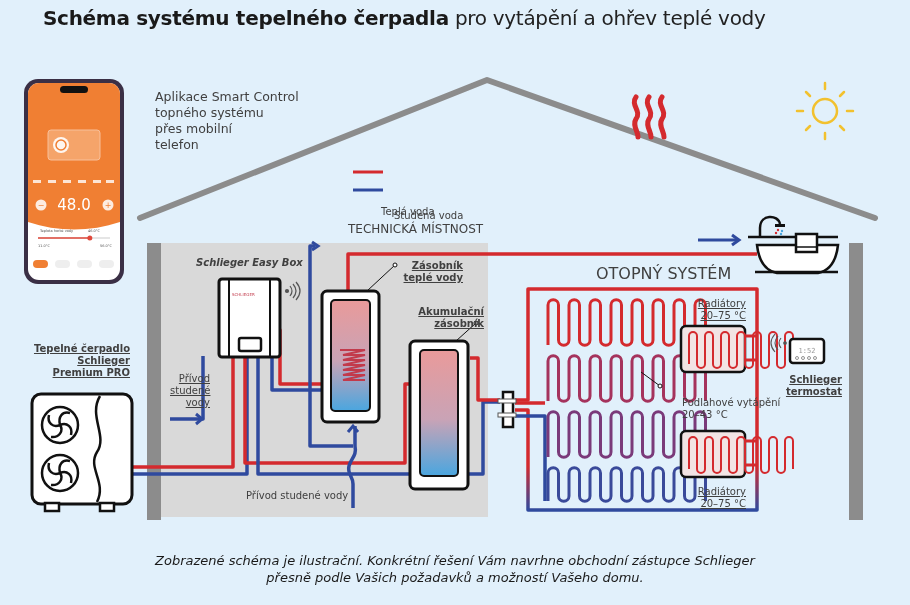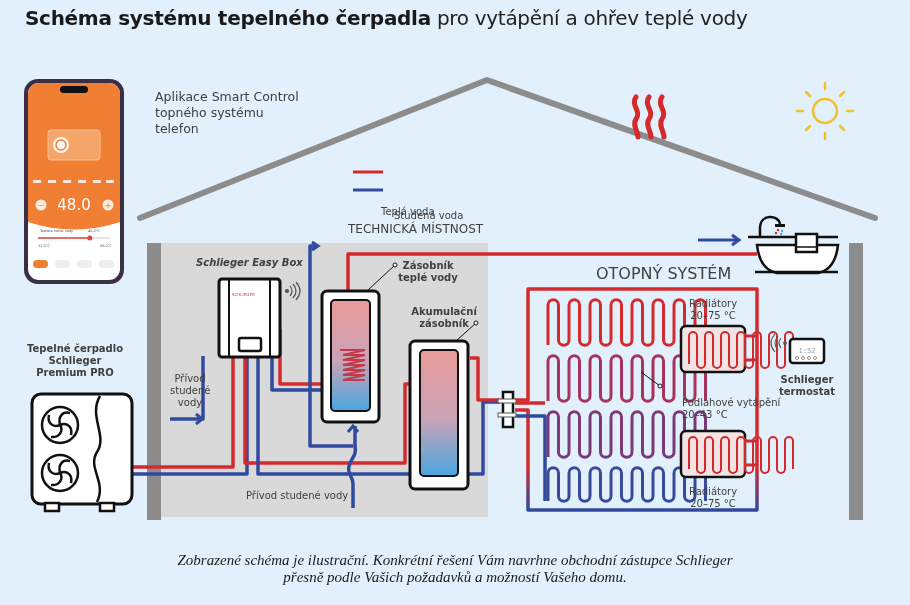--- a/index.html
+++ b/index.html
@@ -1,26 +1,26 @@
 <!DOCTYPE html>
 <html><head>
 <meta charset="utf-8">
 <style>
   html,body{margin:0;padding:0;}
   body{width:910px;height:605px;background:#e1f0fb;font-family:"DejaVu Sans","Liberation Sans",sans-serif;position:relative;overflow:hidden;color:#1a1a1a;}
   .abs{position:absolute;}
-  #title{left:25px;top:6px;font-size:20px;white-space:nowrap;letter-spacing:-0.3px;}
+  #title{left:43px;top:6px;font-size:20px;white-space:nowrap;letter-spacing:-0.3px;}
   #title b{font-weight:bold;}
   #title span.light{font-weight:normal;color:#222;}
   svg#scene{position:absolute;left:0;top:0;}
   .lbl{position:absolute;font-size:10px;line-height:12px;color:#404040;}
   .bold{font-weight:bold;}
-  .center{text-align:center;}
+  .center{text-align:right;text-decoration:underline;}
   #app-text{left:155px;top:89px;font-size:12.5px;line-height:16px;width:180px;}
-  #footer{left:0;width:910px;top:552px;text-align:center;font-style:italic;font-size:15px;line-height:17px;font-family:Liberation Serif, serif;}
+  #footer{left:0;width:910px;top:552px;text-align:center;font-style:italic;font-size:13px;line-height:17px;}
 </style>
 </head>
 <body>
 
 <div id="title" class="abs">
   <b>Schéma systému tepelného čerpadla</b>
   <span class="light">pro vytápění a ohřev teplé vody</span>
 </div>
 
 <svg id="scene" width="910" height="605" viewBox="0 0 910 605">
@@ -232,20 +232,21 @@
   <text x="74" y="210" font-size="15" text-anchor="middle" fill="#fff">48.0</text>
   <text x="40" y="232" font-size="3.5" fill="#555">Teplota horké vody</text>
   <text x="88" y="232" font-size="3.5" fill="#555">46.0°C</text>
   <text x="38" y="247" font-size="3.5" fill="#555">11.0°C</text>
   <text x="100" y="247" font-size="3.5" fill="#555">56.0°C</text>
 </svg>
 
 <div id="app-text" class="lbl">
   <div>Aplikace Smart Control</div>
   <div>topného systému</div>
+  <div>přes mobilní</div>
   <div>telefon</div>
 </div>
 
 <div class="lbl" style="left:381px;top:166px;margin-top:40px;">Teplá voda</div>
 <div class="lbl" style="left:394px;top:184px;margin-top:26px;">Studená voda</div>
 
 <div class="lbl" style="left:348px;top:223px;font-size:12px;">TECHNICKÁ MÍSTNOST</div>
 <div class="lbl" style="left:596px;top:268px;font-size:16px;">OTOPNÝ SYSTÉM</div>
 
 <div class="lbl bold" style="left:196px;top:257px;font-style:italic;">Schlieger Easy Box</div>

